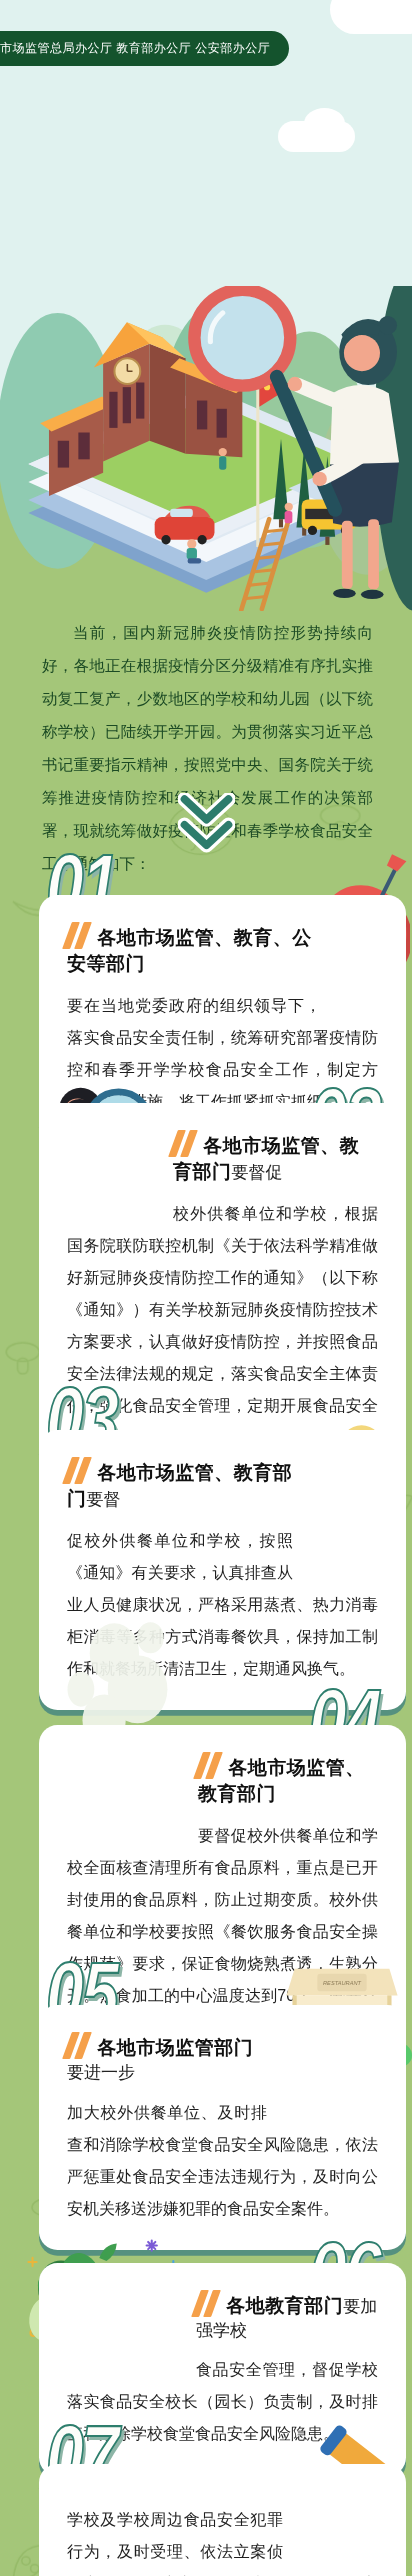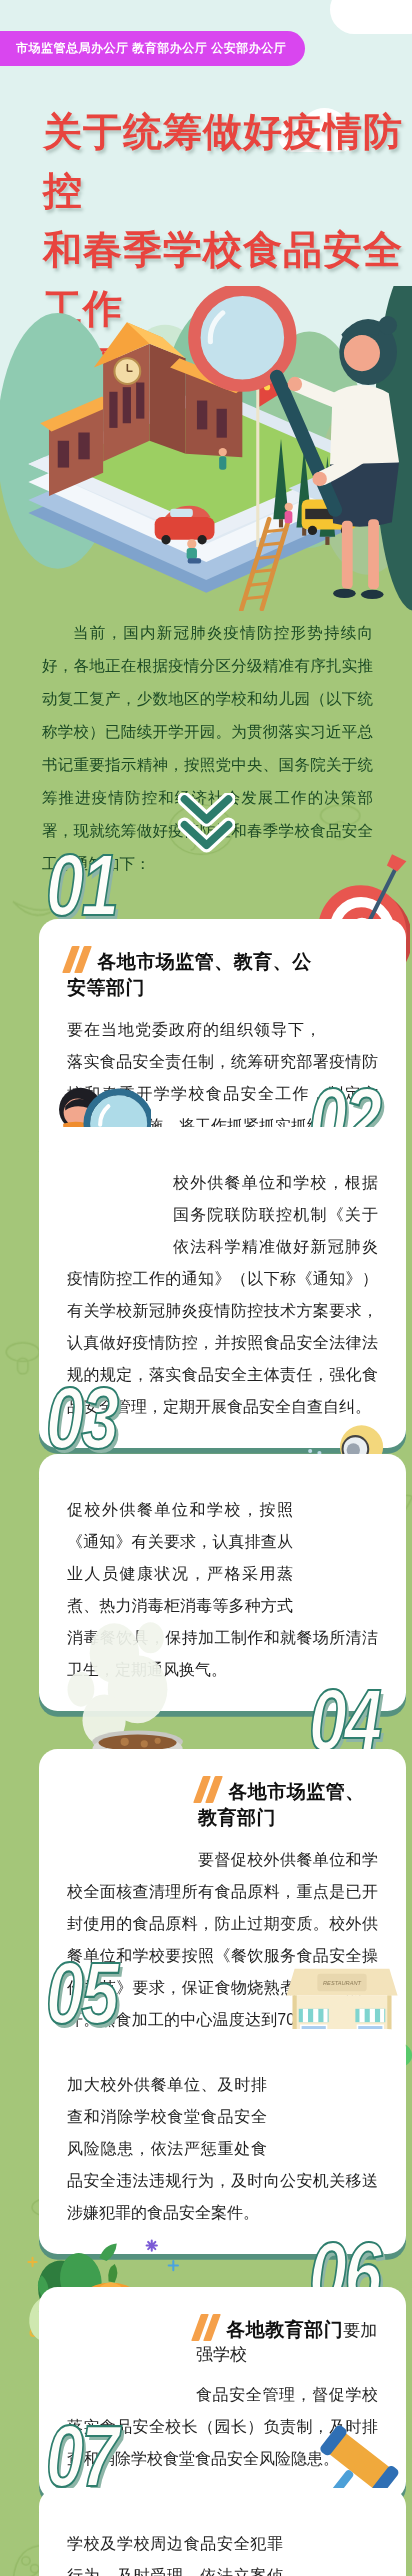--- a/index.html
+++ b/index.html
@@ -1,35 +1,35 @@
 <!DOCTYPE html>
 <html style="font-size:8.2px"><head>
 <meta charset="utf-8">
 <style>
   html,body{margin:0;padding:0;}
   body{font-family:"Liberation Sans","DejaVu Sans",sans-serif;}
   .page{position:relative;width:413px;height:2669px;background:#a4c679;overflow:hidden;}
   .sky{position:absolute;left:0;top:0;width:413px;height:449px;background:#e0f2ef;}
   .cloud{position:absolute;background:#fff;border-radius:31px;}
-  .band{position:absolute;left:0;top:31px;width:289px;height:35px;background:#d946ef;
-        border-radius:0 17.5px 17.5px 0;color:#fff;font-weight:bold;font-size:12px;
-        line-height:35px;padding-left:16px;letter-spacing:0.5px;white-space:nowrap;}
+  .band{position:absolute;left:0;top:31px;width:289px;height:35px;background:#14532d;
+        border-radius:0 17.5px 17.5px 0;color:#fff;font-weight:normal;font-size:12px;
+        line-height:35px;padding-left:0;letter-spacing:0.5px;white-space:nowrap;}
   .title{position:absolute;left:43px;top:102px;color:#e8443e;font-weight:800;
          font-size:39px;line-height:59px;letter-spacing:1px;
          text-shadow:2.1px 3.1px 3.1px rgba(40,70,60,.25);}
   .hero{position:absolute;left:0;top:286px;width:413px;height:325px;}
   .intro{position:absolute;left:42px;top:616px;width:331px;font-size:15.5px;
          line-height:33px;color:#1b4a24;text-align:justify;text-indent:2em;font-weight:500;}
   .chev{position:absolute;left:178px;top:793px;}
   .num{position:absolute;font-size:87px;line-height:72px;font-weight:bold;font-style:italic;
        color:#fdfdfa;-webkit-text-stroke:2.1px #2e7e6d;letter-spacing:-3.1px;
        transform:scaleX(.78);transform-origin:left top;
        text-shadow:3.6px 3.6px 0 #8db5a7;}
   .card{position:absolute;left:39px;width:367px;background:#fff;border-radius:18.5px;
-        box-shadow:0 5.7px 0 #55917f;padding:27px 28px 25px 28px;box-sizing:border-box;margin-top:24px;}
+        box-shadow:0 5.7px 0 #55917f;padding:27px 28px 25px 28px;box-sizing:border-box;}
   .slash{display:inline-block;width:7.7px;height:27px;background:#f5a04a;
          transform:skewX(-20deg);margin-right:4.6px;border-radius:1px;vertical-align:-5.2px;}
   .slash2{margin-right:10.3px;}
   .h-bold{font-size:19px;font-weight:800;color:#111;letter-spacing:0.5px;}
   .h-rest{font-size:17px;font-weight:500;color:#222;}
   .body-text{font-size:16px;line-height:32px;color:#1f1f1f;text-align:justify;margin-top:13.4px;}
   .sp-l{float:left;}
   .sp-r{float:right;}
   .icon-abs{position:absolute;}
   .doodles{position:absolute;left:0;top:0;width:413px;height:2669px;pointer-events:none;}
@@ -97,25 +97,20 @@
           <path d="M10,20 L80,45 L14,52 Z"></path>
           <path d="M82,40 q16,-10 20,2"></path>
         </g>
     </g>
   </svg>
 
   <div class="band">
     <span>市场监管总局办公厅 教育部办公厅 公安部办公厅</span>
   </div>
 
-  <div class="title">
-    <div>关于统筹做好疫情防控</div>
-    <div>和春季学校食品安全工作</div>
-    <div>的通知</div>
-  </div>
 
   <svg class="hero" viewBox="0 0 801 630">
     <ellipse cx="112" cy="300" rx="118" ry="248" fill="#8fcbb1"></ellipse>
     <ellipse cx="320" cy="205" rx="85" ry="130" fill="#cde8d3"></ellipse>
     <ellipse cx="432" cy="248" rx="118" ry="218" fill="#87c5a2"></ellipse>
     <ellipse cx="600" cy="298" rx="108" ry="210" fill="#97c99d"></ellipse>
     <ellipse cx="712" cy="385" rx="95" ry="175" fill="#a6c693"></ellipse>
     <ellipse cx="804" cy="290" rx="78" ry="340" fill="#2d6156"></ellipse>
 
     <polygon points="55,440 400,290 748,440 400,595" fill="#7fa3cc"></polygon>
@@ -261,20 +256,23 @@
     <path d="M150,190 l-16,60 l14,6 l20,-62 Z" fill="#1d6f7e"></path>
     <ellipse cx="142" cy="262" rx="16" ry="8" fill="#822a4d"></ellipse>
     <circle cx="192" cy="96" r="56" fill="#aedbe8"></circle>
     <circle cx="192" cy="96" r="62" fill="none" stroke="#2e6d8f" stroke-width="13"></circle>
     <path d="M172,62 q-16,14 -16,36" stroke="#fff" stroke-width="8" fill="none" stroke-linecap="round"></path>
     <line x1="206" y1="152" x2="166" y2="220" stroke="#f0b43c" stroke-width="13" stroke-linecap="round"></line>
     <circle cx="162" cy="224" r="10" fill="#f2a78d"></circle>
   </svg>
   <div class="card" style="top:1103px;min-height:289px;">
     <div class="sp-l" style="width:106px;height:100px;"></div>
+    <div>
+      <i class="slash"></i><i class="slash slash2"></i><span class="h-bold">各地市场监管、教育部门</span><span class="h-rest">要督促</span>
+    </div>
     <div class="body-text">校外供餐单位和学校，根据国务院联防联控机制《关于依法科学精准做好新冠肺炎疫情防控工作的通知》（以下称《通知》）有关学校新冠肺炎疫情防控技术方案要求，认真做好疫情防控，并按照食品安全法律法规的规定，落实食品安全主体责任，强化食品安全管理，定期开展食品安全自查自纠。</div>
   </div>
 
   <div class="num" style="left:46px;top:1382px;">03</div>
   <svg class="icon-abs" style="left:308px;top:1413px;" width="103" height="185" viewBox="0 0 200 360">
     <circle cx="104" cy="66" r="42" fill="#f3d77c"></circle>
     <circle cx="92" cy="70" r="25" fill="#e9eef2" stroke="#444" stroke-width="4"></circle>
     <circle cx="88" cy="72" r="13" fill="#9aa4b0"></circle>
     <path d="M64,100 l88,10 l10,142 l-94,10 Z" fill="#f3d77c"></path>
     <path d="M70,140 q40,14 80,2 M72,180 q40,14 78,2" stroke="#e3bf5e" stroke-width="5" fill="none"></path>
@@ -286,20 +284,23 @@
       <circle cx="22" cy="78" r="4" fill="#bcd9e6"></circle>
       <circle cx="4" cy="74" r="4" fill="#bcd9e6"></circle>
     <circle cx="62" cy="212" r="13" fill="#a7d9ea"></circle>
     <rect x="80" y="262" width="30" height="70" rx="8" fill="#f3d77c"></rect>
     <rect x="122" y="260" width="30" height="72" rx="8" fill="#f3d77c"></rect>
     <rect x="70" y="328" width="46" height="18" rx="8" fill="#1d1d22"></rect>
     <rect x="116" y="330" width="46" height="18" rx="8" fill="#1d1d22"></rect>
   </svg>
   <div class="card" style="top:1430px;min-height:191px;">
     <div class="sp-r" style="width:85px;height:131px;"></div>
+    <div>
+      <i class="slash"></i><i class="slash slash2"></i><span class="h-bold">各地市场监管、教育部门</span><span class="h-rest">要督</span>
+    </div>
     <div class="body-text">促校外供餐单位和学校，按照《通知》有关要求，认真排查从业人员健康状况，严格采用蒸煮、热力消毒柜消毒等多种方式消毒餐饮具，保持加工制作和就餐场所清洁卫生，定期通风换气。</div>
   </div>
 
   <div class="num" style="left:309px;top:1684px;">04</div>
   <svg class="icon-abs" style="left:32px;top:1617px;" width="206" height="232" viewBox="0 0 400 450">
     <g fill="#f1f5ec" opacity=".92">
       <ellipse cx="160" cy="70" rx="48" ry="58"></ellipse>
         <ellipse cx="205" cy="140" rx="58" ry="66"></ellipse>
       <ellipse cx="140" cy="200" rx="42" ry="50"></ellipse>
         <ellipse cx="95" cy="140" rx="26" ry="34"></ellipse>
@@ -350,20 +351,23 @@
       <rect x="246" y="228" width="8" height="26" fill="#8a5f3d"></rect>
     <g fill="#bfeeea" stroke="#8fd4cd" stroke-width="3">
       <rect x="10" y="262" width="44" height="12" rx="4"></rect>
         <rect x="26" y="274" width="10" height="30"></rect>
       <rect x="196" y="272" width="44" height="12" rx="4"></rect>
         <rect x="212" y="284" width="10" height="30"></rect>
     </g>
   </svg>
   <div class="card" style="top:2005px;min-height:222px;">
     <div class="sp-r" style="width:111px;height:82px;"></div>
+    <div>
+      <i class="slash"></i><i class="slash slash2"></i><span class="h-bold">各地市场监管部门</span><span class="h-rest">要进一步</span>
+    </div>
     <div class="body-text">加大校外供餐单位、及时排查和消除学校食堂食品安全风险隐患，依法严惩重处食品安全违法违规行为，及时向公安机关移送涉嫌犯罪的食品安全案件。</div>
   </div>
 
   <div class="num" style="left:309px;top:2237px;">06</div>
   <svg class="icon-abs" style="left:23px;top:2225px;" width="165" height="149" viewBox="0 0 320 290">
     <g stroke-width="4" stroke-linecap="round">
       <path d="M250,30 v20 M240,40 h20 M243,33 l14,14 M257,33 l-14,14" stroke="#7b5bd6"></path>
       <path d="M292,70 v18 M283,79 h18" stroke="#4aa3e0"></path>
       <path d="M18,64 v16 M10,72 h16" stroke="#e9b63c"></path>
       <circle cx="296" cy="140" r="6" fill="none" stroke="#62c6d8"></circle>
@@ -383,21 +387,21 @@
     <g fill="#7d5a3c">
       <ellipse cx="240" cy="212" rx="28" ry="20" transform="rotate(24 240 212)"></ellipse>
       <ellipse cx="276" cy="232" rx="24" ry="17" transform="rotate(10 276 232)"></ellipse>
     </g>
     <g fill="#27632f">
       <circle cx="58" cy="242" r="14"></circle>
         <circle cx="76" cy="234" r="12"></circle>
         <circle cx="68" cy="254" r="11"></circle>
     </g>
   </svg>
-  <div class="card" style="top:2263px;min-height:155px;">
+  <div class="card" style="top:2263px;min-height:155px;font-family:Liberation Mono, monospace;">
     <div class="sp-l" style="width:129px;height:77px;"></div>
     <div>
       <i class="slash"></i><i class="slash slash2"></i><span class="h-bold">各地教育部门</span><span class="h-rest">要加强学校</span>
     </div>
     <div class="body-text">食品安全管理，督促学校落实食品安全校长（园长）负责制，及时排查和消除学校食堂食品安全风险隐患。</div>
   </div>
 
   <div class="num" style="left:46px;top:2420px;">07</div>
   <svg class="icon-abs" style="left:303px;top:2421px;" width="109" height="131" viewBox="0 0 212 255">
     <g transform="rotate(38 110 80)">

